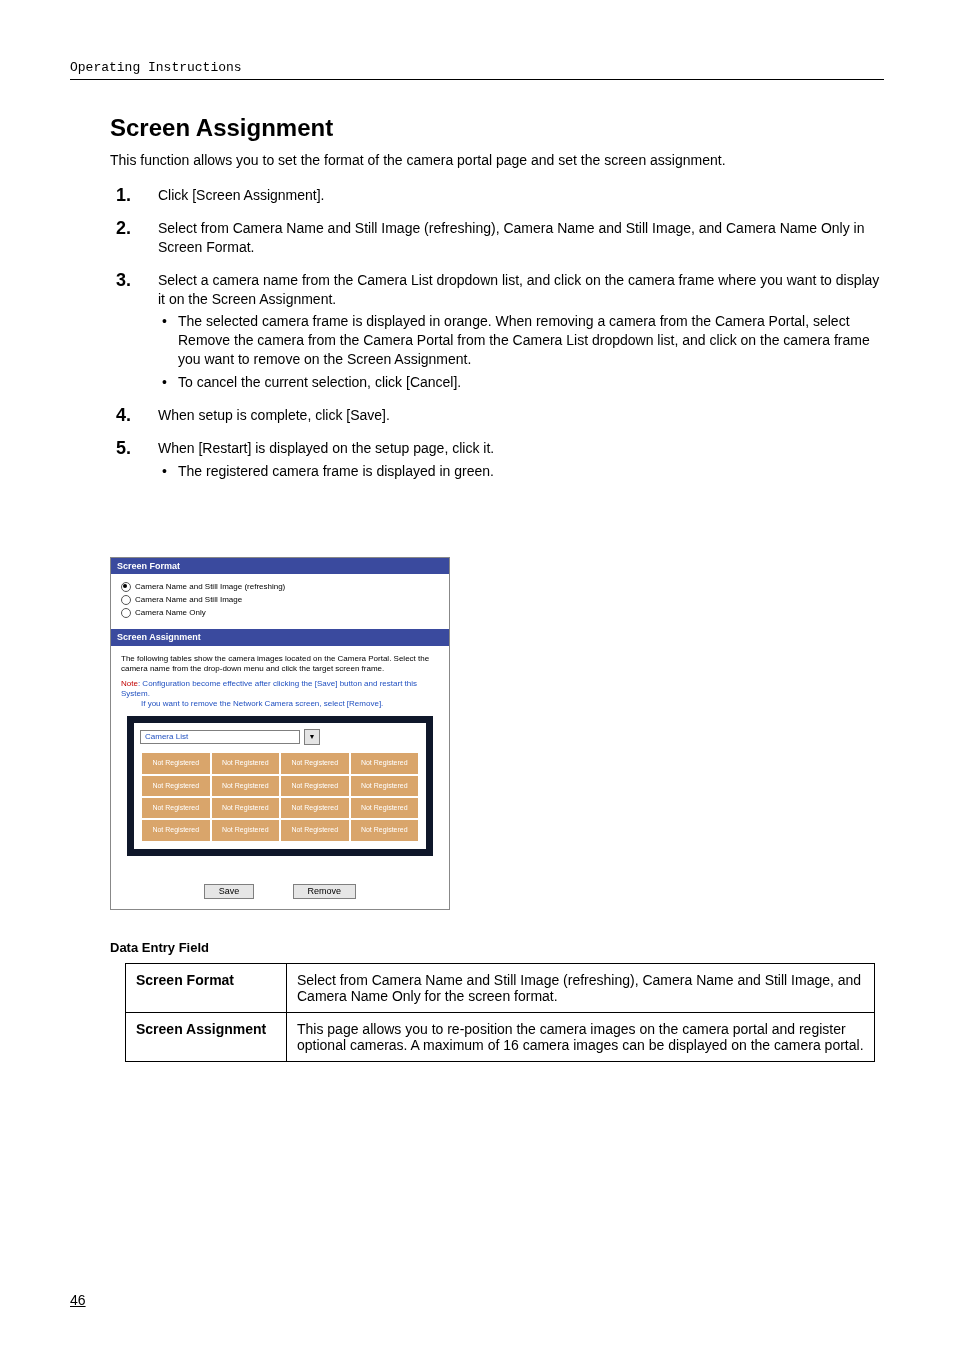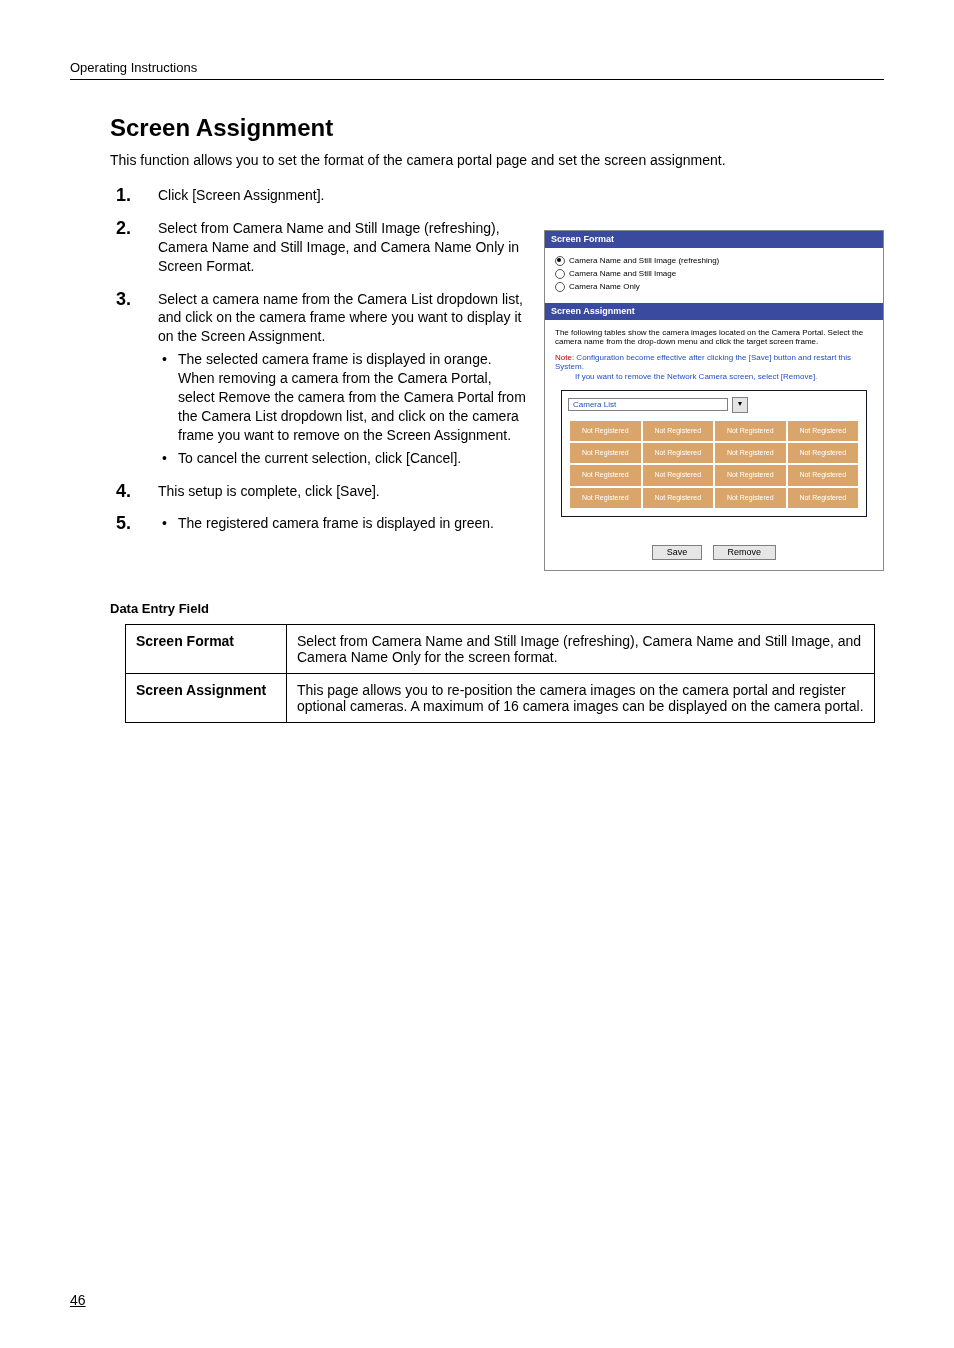--- a/index.html
+++ b/index.html
@@ -13,34 +13,36 @@
   .page {
     padding: 60px 70px 50px 70px;
     position: relative;
     min-height: 1238px;
   }
   .running-head {
     font-size: 13px;
     border-bottom: 1px solid #000;
     padding-bottom: 4px;
     margin-bottom: 34px;
+    font-family: Liberation Mono, monospace;
   }
   h1 {
     font-size: 24px;
     font-weight: bold;
     margin: 0 0 10px 40px;
   }
   .intro {
     font-size: 14px;
     margin: 0 0 18px 40px;
   }
   .columns {
     display: flex;
     margin-left: 40px;
     gap: 18px;
+    flex-direction: column;
   }
   .leftcol { flex: 1 1 auto; min-width: 370px; }
   .rightcol { flex: 0 0 auto; width: 340px; padding-top: 44px; }
   ol.steps {
     list-style: none;
     padding: 0;
     margin: 0;
     counter-reset: step;
   }
   ol.steps > li {
@@ -106,21 +108,21 @@
     color: #fff;
     font-weight: bold;
     padding: 3px 6px;
     font-size: 9px;
   }
   .shot .pad { padding: 8px 10px; }
   .shot label { display: block; margin-bottom: 3px; }
   .shot .note-line { color: #c00000; margin-top: 6px; }
   .shot .note-blue { color: #2050c0; }
   .camwrap {
-    border: 1px solid #0f172a;
+    border: 7px solid #0f172a;
     margin: 8px 6px 10px 6px;
     padding: 6px;
     text-align: center;
   }
   .camlist-row { display: flex; align-items: center; gap: 4px; margin-bottom: 6px; justify-content: flex-start;}
   .cam-input {
     font-size: 8px;
     color: #2050c0;
     border: 1px solid #7f7f7f;
     padding: 1px 4px;
@@ -144,21 +146,21 @@
     text-align: center;
     padding: 6px 2px;
     width: 25%;
   }
   .btnrow { text-align: center; padding: 10px 0; }
   .winbtn {
     font-size: 9px;
     border: 1px solid #7f7f7f;
     background: #e6e6e6;
     padding: 1px 14px;
-    margin: 0 4px;
+    margin: 0 18px;
     display: inline-block;
   }
   .radio {
     display:inline-block;width:8px;height:8px;border:1px solid #555;border-radius:50%;
     margin-right:4px;vertical-align:middle;position:relative;
   }
   .radio.sel::after{content:"";position:absolute;left:1px;top:1px;width:4px;height:4px;background:#000;border-radius:50%;}
   .pagenum { position: absolute; bottom: 40px; left: 70px; font-size: 14px; text-decoration: underline; }
 </style>
 </head>
@@ -174,23 +176,23 @@
     <div class="leftcol">
       <ol class="steps">
         <li><span>Click [Screen Assignment].</span></li>
         <li><span>Select from Camera Name and Still Image (refreshing), Camera Name and Still Image, and Camera Name Only in Screen Format.</span></li>
         <li><span>Select a camera name from the Camera List dropdown list, and click on the camera frame where you want to display it on the Screen Assignment.</span>
           <ul class="sub">
             <li>The selected camera frame is displayed in orange. When removing a camera from the Camera Portal, select Remove the camera from the Camera Portal from the Camera List dropdown list, and click on the camera frame you want to remove on the Screen Assignment.</li>
             <li>To cancel the current selection, click [Cancel].</li>
           </ul>
         </li>
-        <li><span>This setup is complete, click [Save].</span>
+        <li><span>When setup is complete, click [Save].</span>
         </li>
-        <li>
+        <li><span>When [Restart] is displayed on the setup page, click it.</span>
           <ul class="sub">
             <li>The registered camera frame is displayed in green.</li>
           </ul>
         </li>
       </ol>
     </div>
 
     <div class="rightcol">
       <div class="shot">
         <div class="bar">Screen Format</div>

